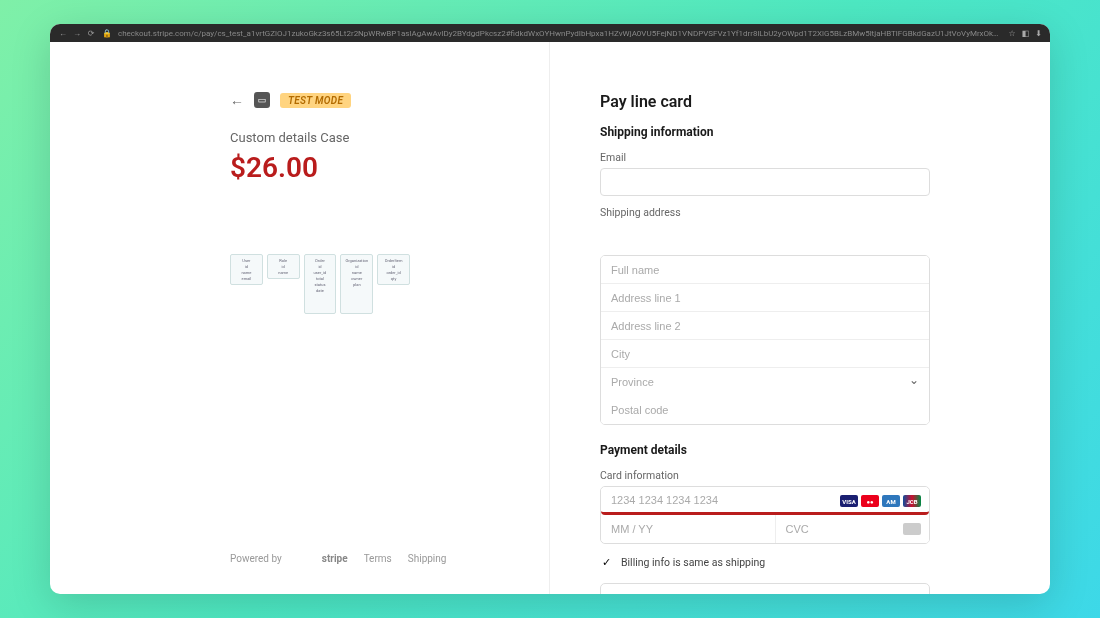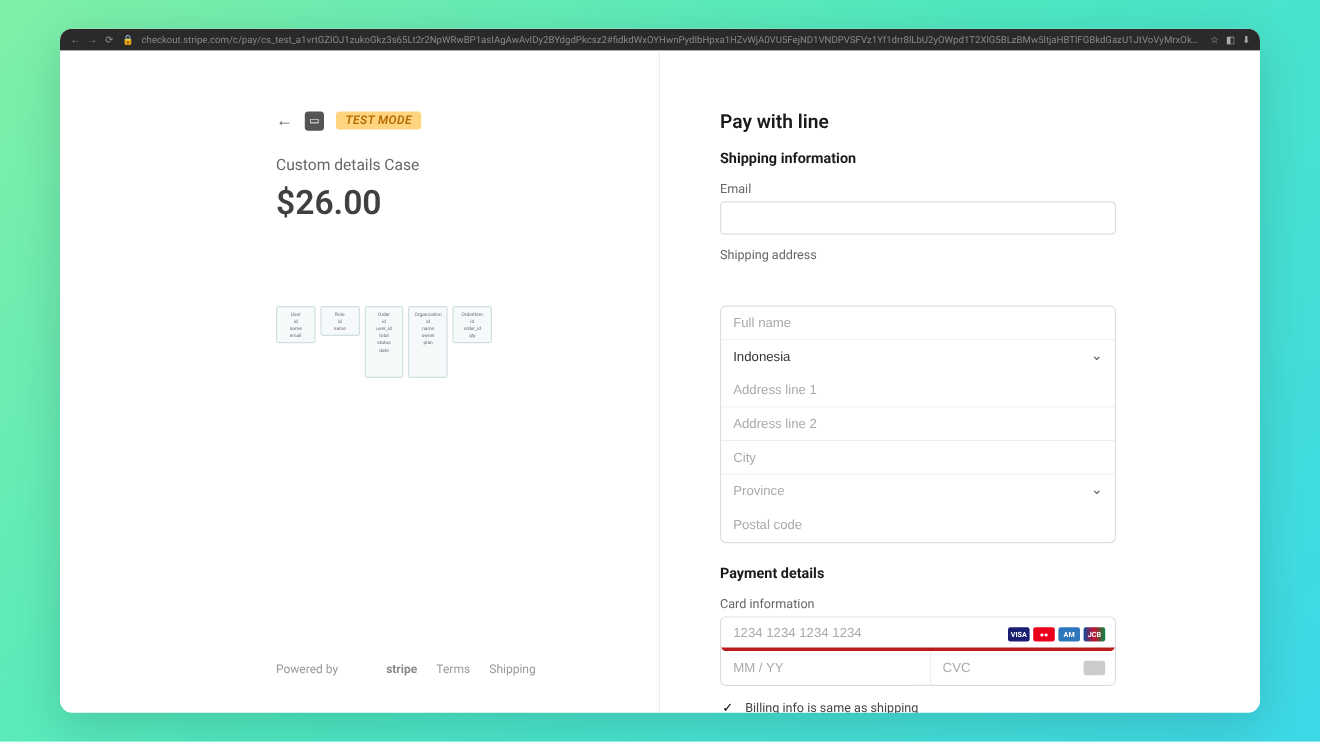--- a/index.html
+++ b/index.html
@@ -55,21 +55,21 @@
   padding: 50px 120px 30px 50px;
   overflow-y: auto;
 }
 
 .back-row { display: flex; align-items: center; gap: 10px; margin-bottom: 22px; }
 .back-arrow { color: #666; font-size: 14px; cursor: pointer; }
 .merchant-icon { width: 16px; height: 16px; background: #555; border-radius: 3px; display:inline-flex; align-items:center; justify-content:center; color:#fff; font-size:9px; }
 .test-badge { background: #ffd480; color: #b36b00; font-size: 10px; font-weight: 600; padding: 2px 8px; border-radius: 3px; letter-spacing: 0.3px; font-style: italic; }
 
 .product-name { color: #666; font-size: 13px; margin-bottom: 6px; }
-.price { font-size: 28px; font-weight: 600; color: #404040; margin-bottom: 30px; }
+.price { font-size: 28px; font-weight: 600; color: #b91c1c; margin-bottom: 30px; }
 
 .product-image {
   width: 180px; height: 75px;
   margin: 40px 0;
   display: flex; gap: 4px; align-items:flex-start;
 }
 .product-image .col {
   flex:1; background:#f5f9fa; border:1px solid #d0e0e0; border-radius:2px;
   font-size:4px; color:#667; padding:3px; text-align:center;
   display:flex; flex-direction:column; gap:1px;
@@ -193,34 +193,29 @@
 
       <div class="footer-row">
         <span>Powered by</span>
         <span class="stripe">stripe</span>
         <span class="footer-link">Terms</span>
         <span class="footer-link">Shipping</span>
       </div>
     </div>
 
     <div class="right-panel">
-      <h2>Pay with line</h2>
+      <h2>Pay line card</h2>
       <h3>Shipping information</h3>
 
       <label class="field-label">Email</label>
       <input class="input" type="email" style="">
 
       <label class="field-label">Shipping address</label>
       <div class="stack">
         <input class="input" placeholder="Full name" style="">
-        <div class="select-wrap">
-          <select class="select">
-            <option>Indonesia</option>
-          </select>
-        </div>
         <input class="input" placeholder="Address line 1" style="">
         <input class="input" placeholder="Address line 2" style="">
         <input class="input" placeholder="City" style="">
         <div class="select-wrap">
           <select class="select" style="color:#aaa">
             <option>Province</option>
           </select>
         </div>
         <input class="input" placeholder="Postal code" style="">
       </div>

